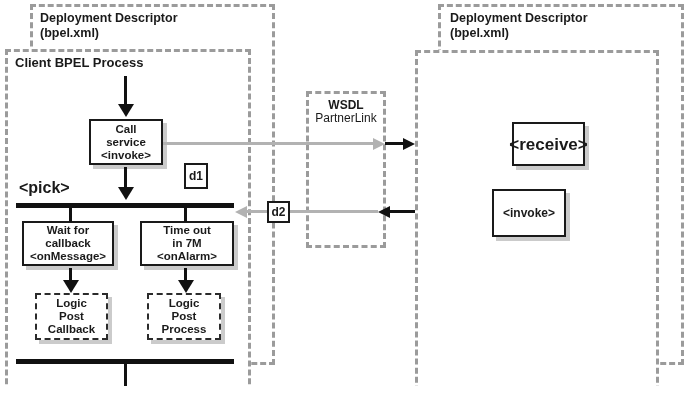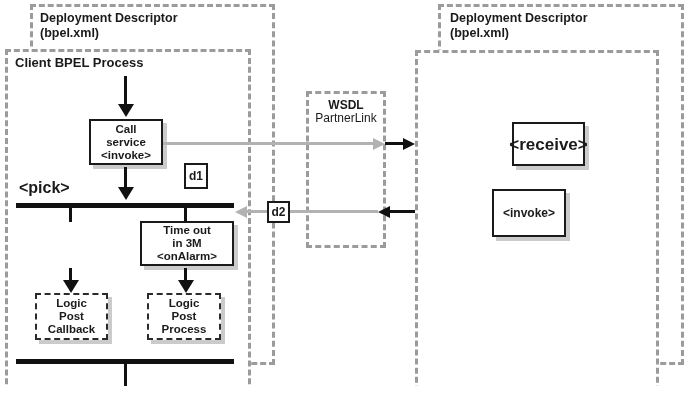--- a/index.html
+++ b/index.html
@@ -72,24 +72,29 @@
 
   <div class="abs vline" style="left:124px;top:167px;height:22px;"></div>
   <div class="abs ah ah-down" style="left:118px;top:187px;"></div>
 
   <div class="abs picklbl" style="left:19px;top:179px;">&lt;pick&gt;</div>
   <div class="abs bar" style="left:16px;top:203px;width:218px;height:5px;"></div>
 
   <div class="abs vline" style="left:69px;top:208px;height:14px;"></div>
   <div class="abs vline" style="left:184px;top:208px;height:14px;"></div>
 
+  <div class="abs solidbox" style="left:22px;top:221px;width:92px;height:45px;">
+    <span>Wait for</span>
+    <span>callback</span>
+    <span>&lt;onMessage&gt;</span>
+  </div>
 
   <div class="abs solidbox" style="left:140px;top:221px;width:94px;height:45px;">
     <span>Time out</span>
-    <span>in 3M</span>
+    <span>in 7M</span>
     <span>&lt;onAlarm&gt;</span>
   </div>
 
   <div class="abs vline" style="left:69px;top:268px;height:13px;"></div>
   <div class="abs ah ah-down" style="left:63px;top:280px;"></div>
   <div class="abs vline" style="left:184px;top:268px;height:13px;"></div>
   <div class="abs ah ah-down" style="left:178px;top:280px;"></div>
 
   <div class="abs logicbox" style="left:35px;top:293px;width:73px;height:47px;">
     <span>Logic</span>

